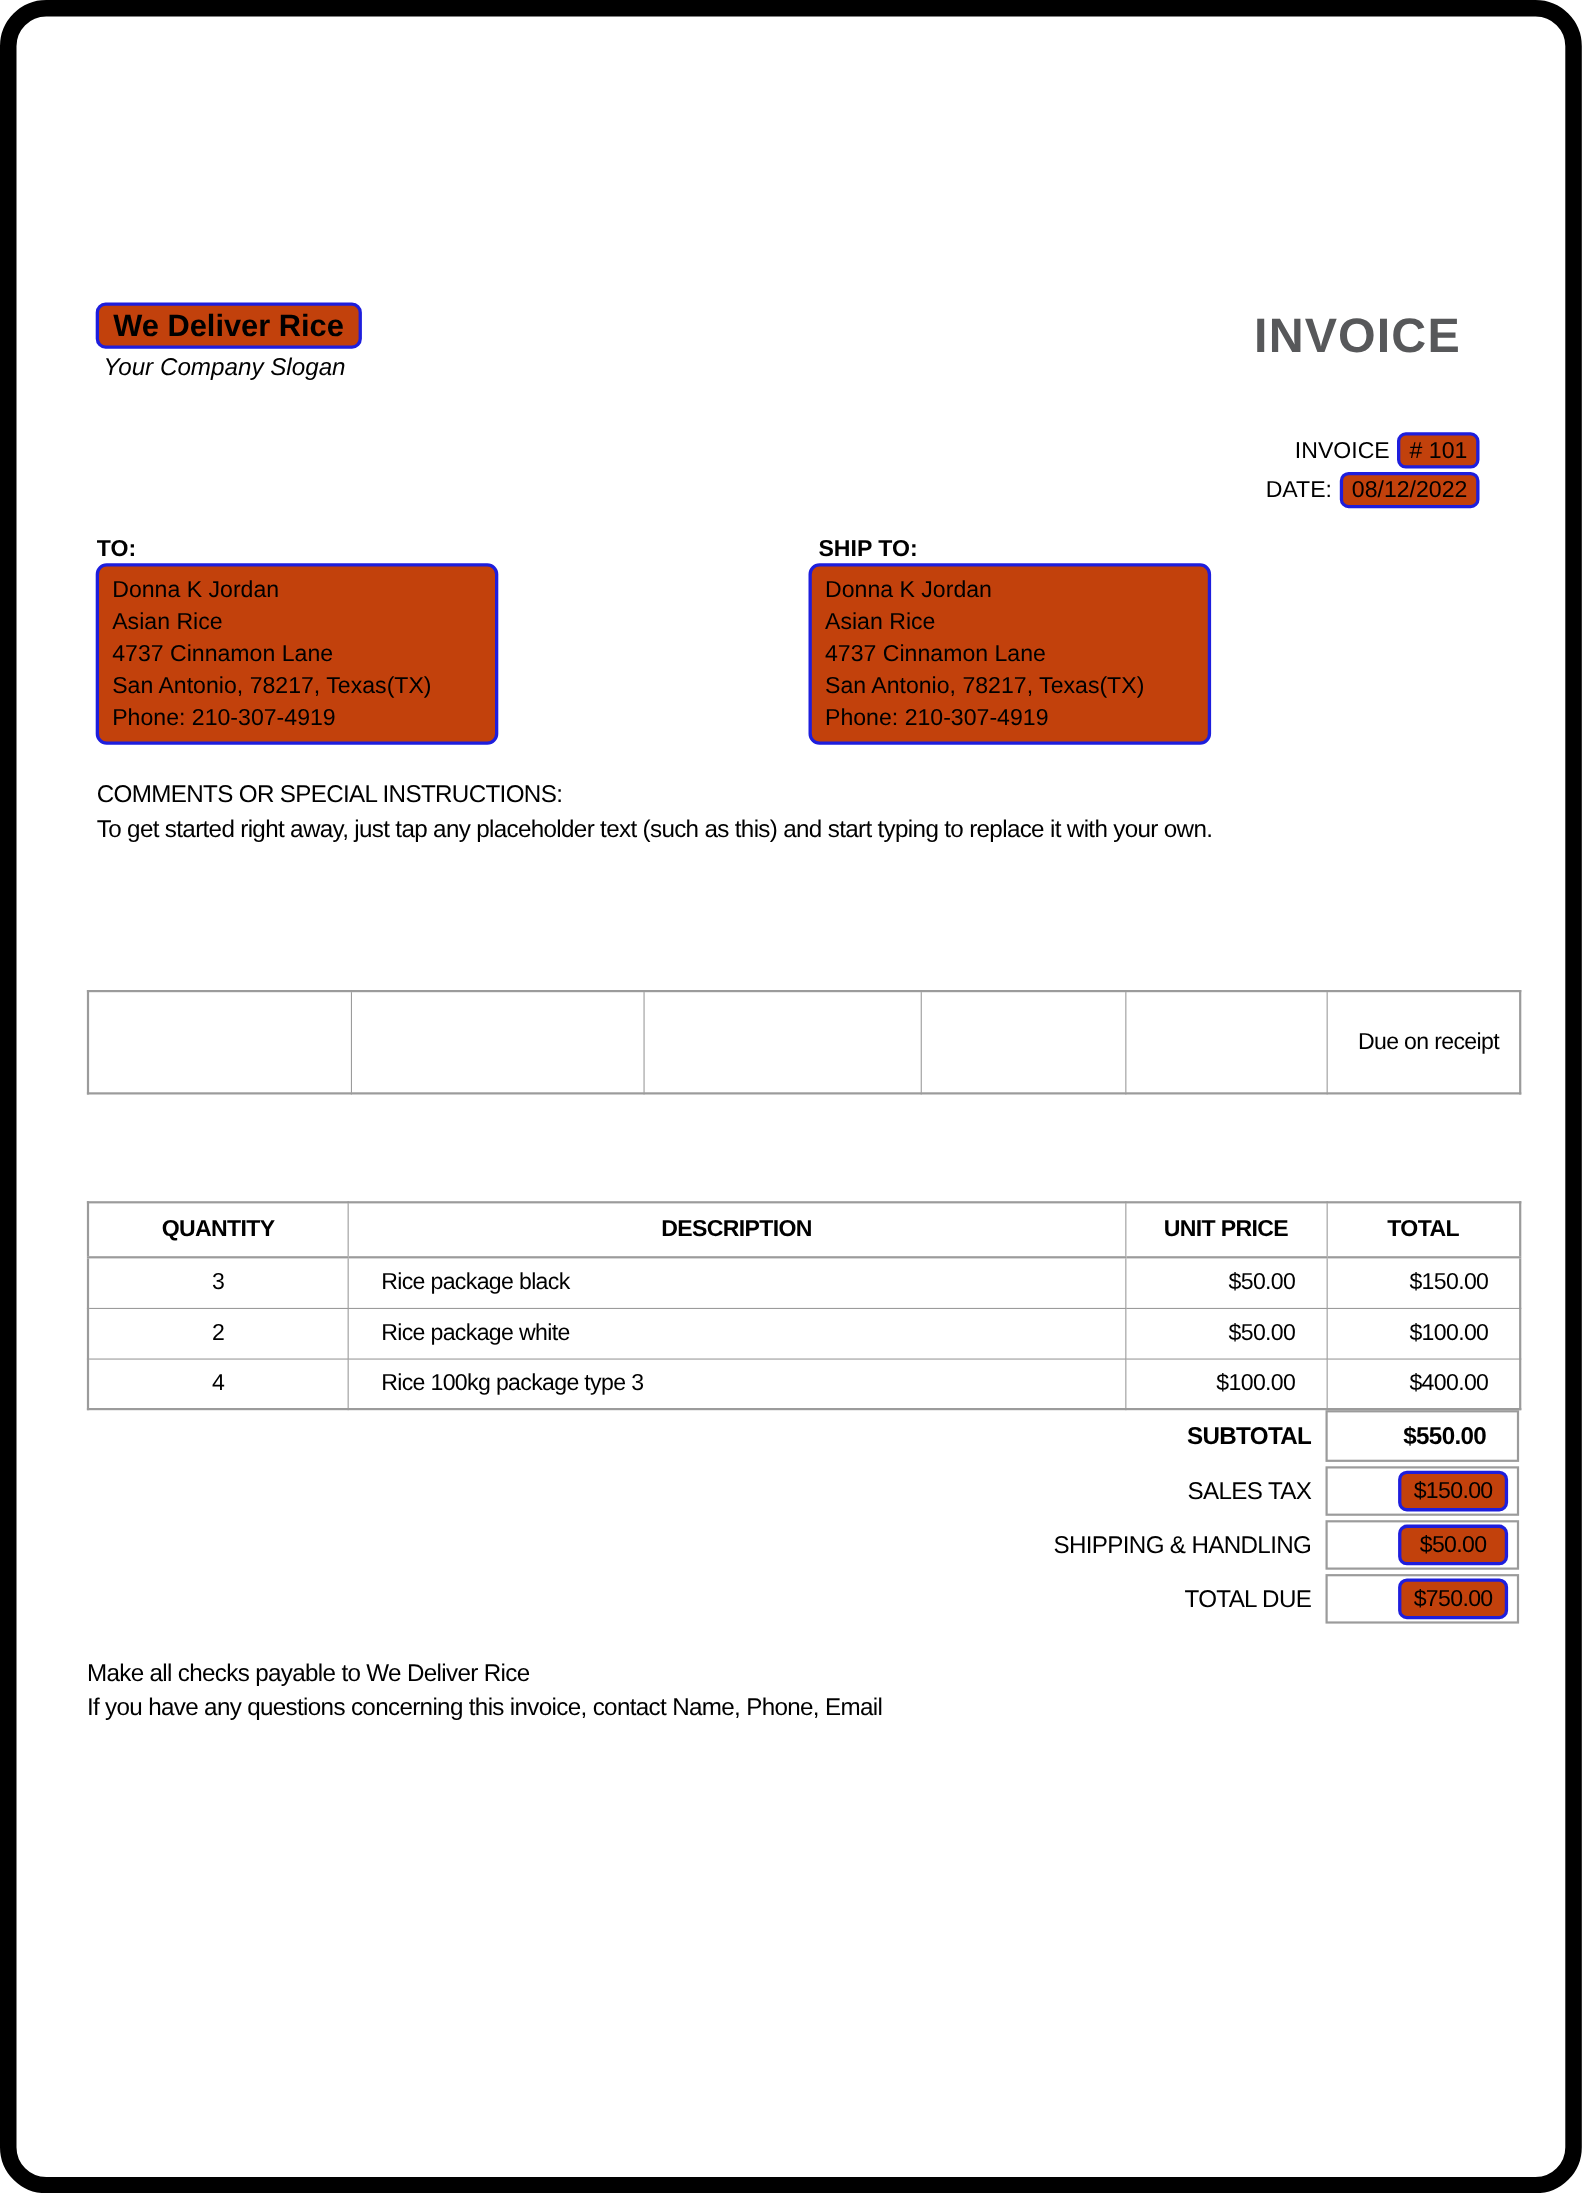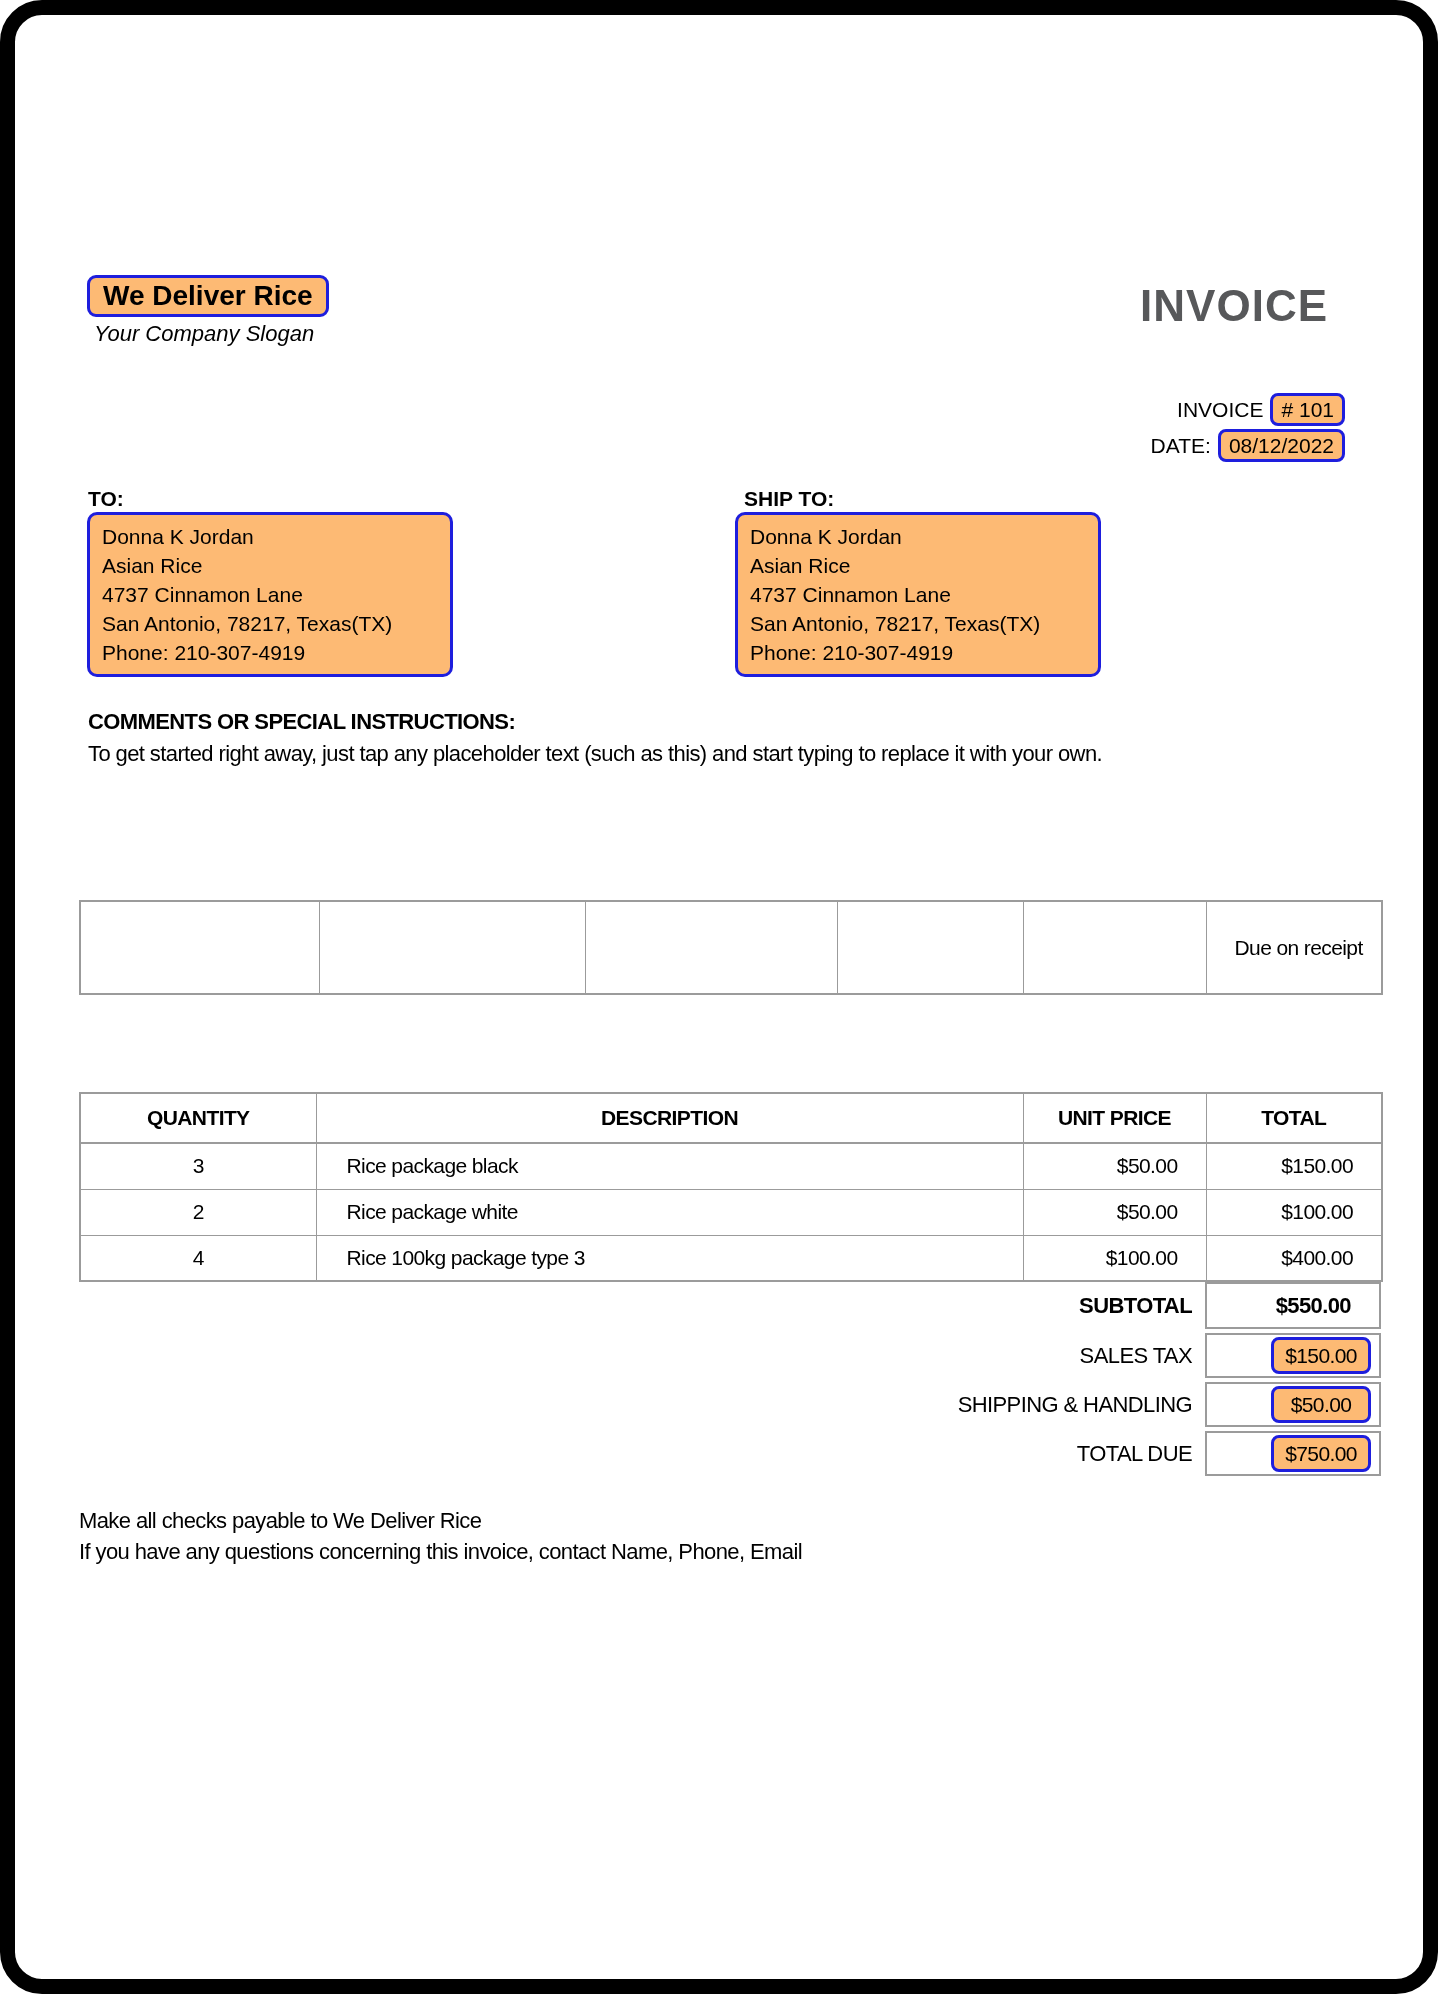--- a/index.html
+++ b/index.html
@@ -1,36 +1,36 @@
 <!DOCTYPE html>
 <html><head>
 <meta charset="utf-8">
 <style>
   * { margin:0; padding:0; box-sizing:border-box; }
   body { width:1438px; height:1994px; background:#fff; font-family:"Liberation Sans", sans-serif; color:#000; }
   .sheet { position:absolute; left:0; top:0; width:1438px; height:1994px; border:15px solid #000; border-radius:42px; background:#fff; }
-  .hl { background:#fdba74; border:3px solid #1e1edd; }
+  .hl { background:#c2410c; border:3px solid #1e1edd; }
 
   
   .company-box { position:absolute; left:72px; top:260px; border-radius:9px; padding:2px 13px; font-size:28px; font-weight:bold; }
   .slogan { position:absolute; left:79px; top:306px; font-size:22px; font-style:italic; color:#000000; }
   .invoice-title { position:absolute; right:95px; top:266px; font-size:44px; font-weight:bold; color:#57585a; letter-spacing:1px; }
 
   .address-box { position:absolute; left:72px; top:352px; width:460px; border-radius:10px; padding:11px 13px; font-size:21px; line-height:29px; }
 
   .meta { position:absolute; top:378px; right:78px; }
   .meta-row { display:flex; justify-content:flex-end; align-items:center; gap:7px; margin-bottom:3px; font-size:21px; }
   .hl-sm { border-radius:8px; padding:0 8px; line-height:27px; font-size:21px; }
 
   .to-label { position:absolute; left:73px; top:472px; font-size:21px; font-weight:bold; }
   .shipto-label { position:absolute; left:729px; top:472px; font-size:21px; font-weight:bold; }
   .to-box { position:absolute; left:72px; top:497px; width:366px; border-radius:10px; padding:7px 12px; font-size:21px; line-height:29px; }
   .shipto-box { position:absolute; left:720px; top:497px; width:366px; border-radius:10px; padding:7px 12px; font-size:21px; line-height:29px; }
 
-  .comments-label { position:absolute; left:73px; top:694px; font-size:22px; font-weight:bold; letter-spacing:-0.6px; }
+  .comments-label { position:absolute; left:73px; top:694px; font-size:22px; font-weight:normal; letter-spacing:-0.6px; }
   .comments-text { position:absolute; left:73px; top:726px; width:1300px; font-size:22px; letter-spacing:-0.6px; }
 
   
   table { border-collapse:collapse; table-layout:fixed; }
   .info-table { position:absolute; left:64px; top:885px; width:1302px; }
   .items-table { position:absolute; left:64px; top:1077px; width:1302px; }
   .info-table, .items-table { border:2px solid #9b9b9b; }
   .info-table th, .info-table td, .items-table th, .items-table td { border:1px solid #9b9b9b; font-size:21px; letter-spacing:-0.6px; }
   .info-table th { height:65px; font-weight:bold; text-align:center; vertical-align:middle; }
   .info-table td { height:93px; vertical-align:middle; }

